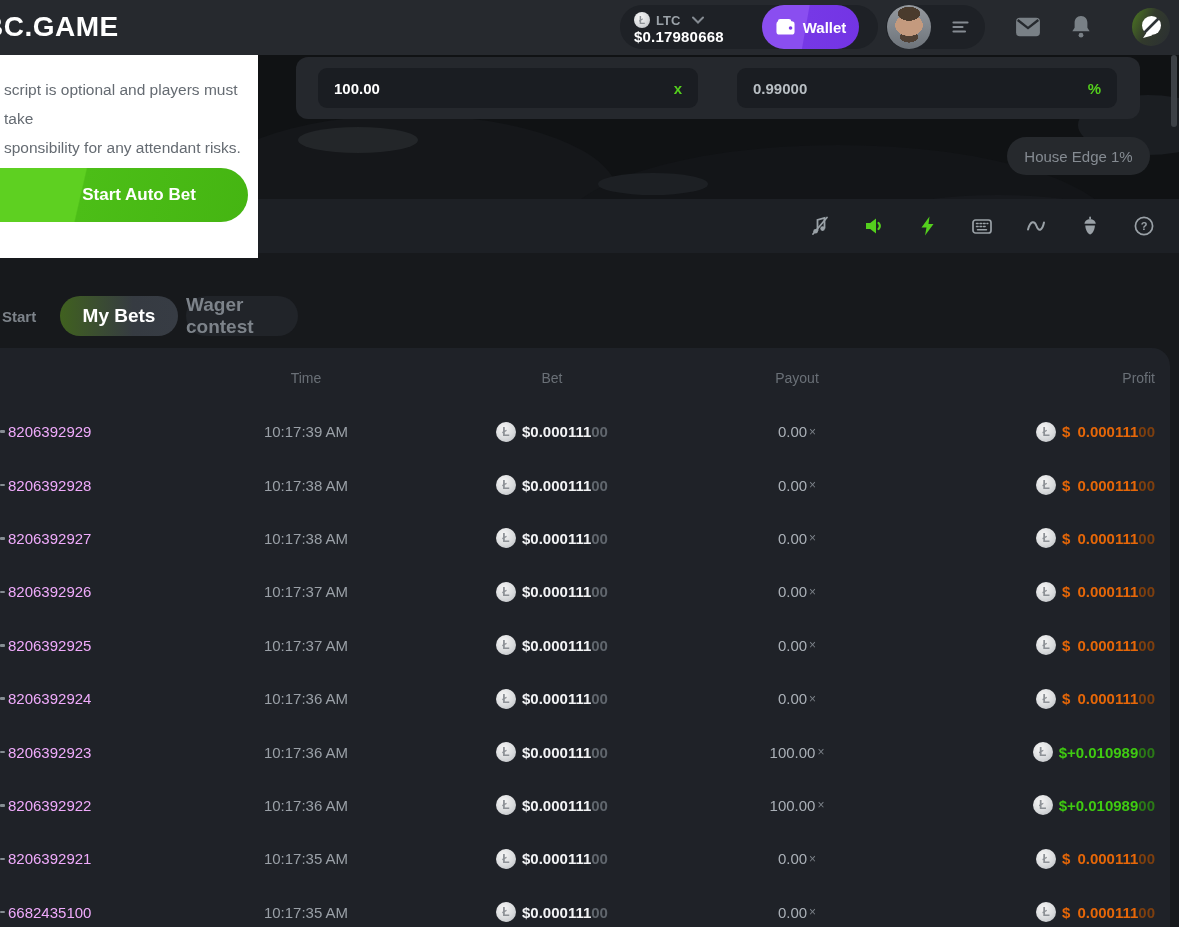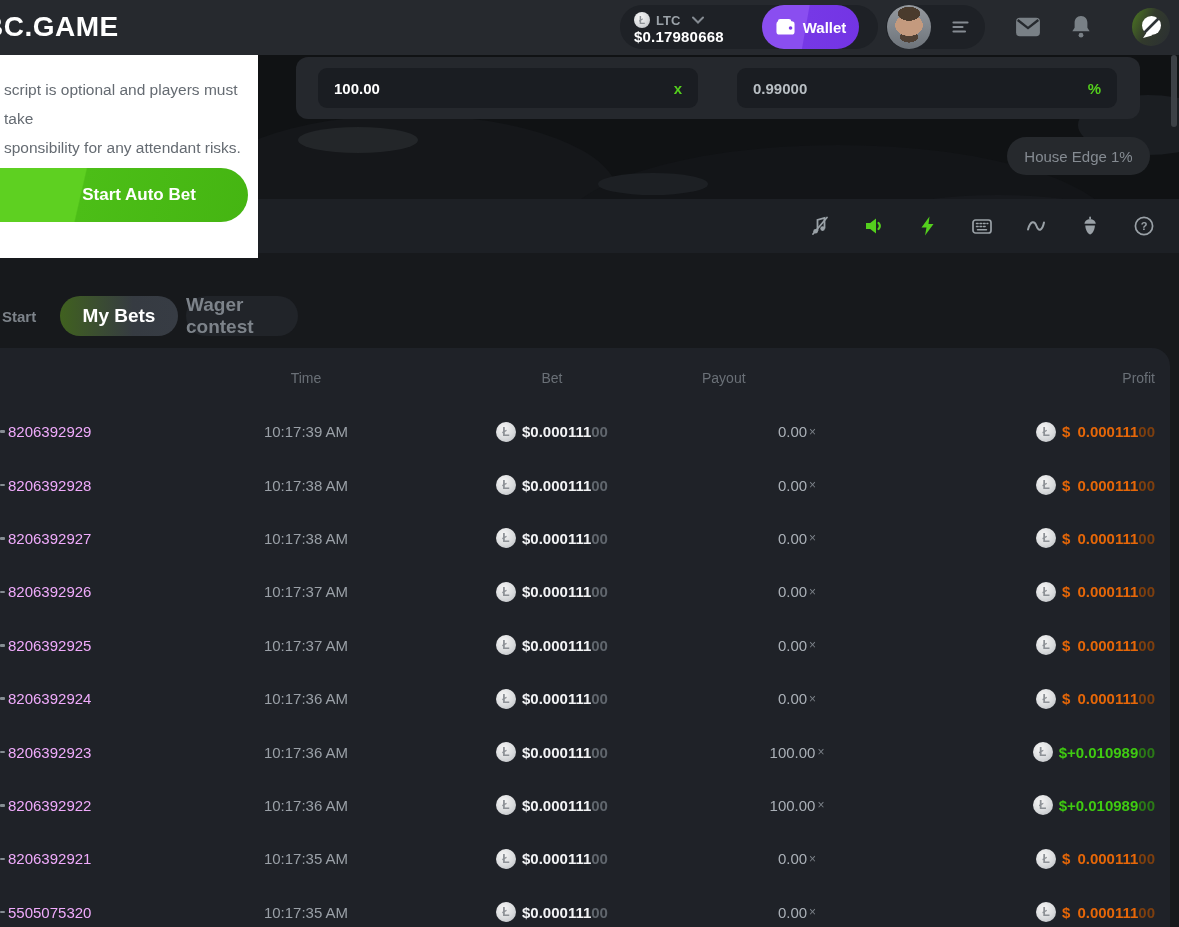--- a/index.html
+++ b/index.html
@@ -58,21 +58,21 @@
   .tab-ghost { position:absolute; left:2px; top:0; height:40px; display:flex; align-items:center; font-size:15px; font-weight:600; color:#7d838a; cursor:pointer; }
   .tab-pill { position:absolute; top:0; height:40px; border-radius:20px; display:flex; align-items:center; justify-content:center; font-size:19px; cursor:pointer; }
   .tab-active { left:60px; width:118px; background:linear-gradient(90deg,#40611f 0%,#363b42 62%,#373c44 100%); color:#fff; font-weight:700; }
   .tab-idle { left:186px; width:112px; background:#212429; color:#7d838a; font-weight:600; }
 
   
   .table-panel { position:absolute; left:-24px; top:348px; width:1194px; height:579px; background:#1f2228; border-radius:18px 18px 0 0; }
   .th { position:absolute; top:22px; font-size:14px; color:#6a7077; }
   .th-time { left:240px; width:180px; text-align:center; }
   .th-bet { left:481px; width:190px; text-align:center; }
-  .th-payout { left:726px; width:190px; }
+  .th-payout { left:726px; width:190px; text-align:center; }
   .th-profit { right:15px; text-align:right; }
   .rows { position:absolute; left:0; top:57px; width:100%; }
   .bet-row { position:relative; height:53.4px; cursor:pointer; }
   .cell { position:absolute; top:0; height:100%; display:flex; align-items:center; font-size:15px; }
   .cell-id { left:24px; width:200px; color:#f0abfc; }
   .cell-id::before { content:""; display:inline-block; width:5px; height:2.5px; background:#868d93; border-radius:1px; margin-right:3px; }
   .cell-time { left:240px; width:180px; justify-content:center; color:#9aa0a7; }
   .cell-bet { left:481px; width:190px; justify-content:center; gap:6px; font-weight:700; color:#f2f3f5; }
   .dim { color:#60666d; font-weight:700; }
   .cell-payout { left:726px; width:190px; justify-content:center; color:#aab0b7; }
@@ -427,21 +427,21 @@
             <span class="payout-x">×</span>
     </div>
     <div class="cell cell-profit loss">
       <span class="coin md">Ł</span>
       <span><span class="p-cur">$</span><span class="p-sign gap"></span><span class="p-main">0.000111</span><span class="p-dim">00</span></span>
     </div>
   </div>
 
   <div class="bet-row">
     <div class="cell cell-id">
-            <span>5505075320</span>
+            <span>6682435100</span>
           </div>
     <div class="cell cell-time">
             <span>10:17:35 AM</span>
           </div>
     <div class="cell cell-bet">
       <span class="coin md">Ł</span>
       <span><span>$0.000111</span><span class="dim">00</span></span>
     </div>
     <div class="cell cell-payout">
       <span>0.00</span>

